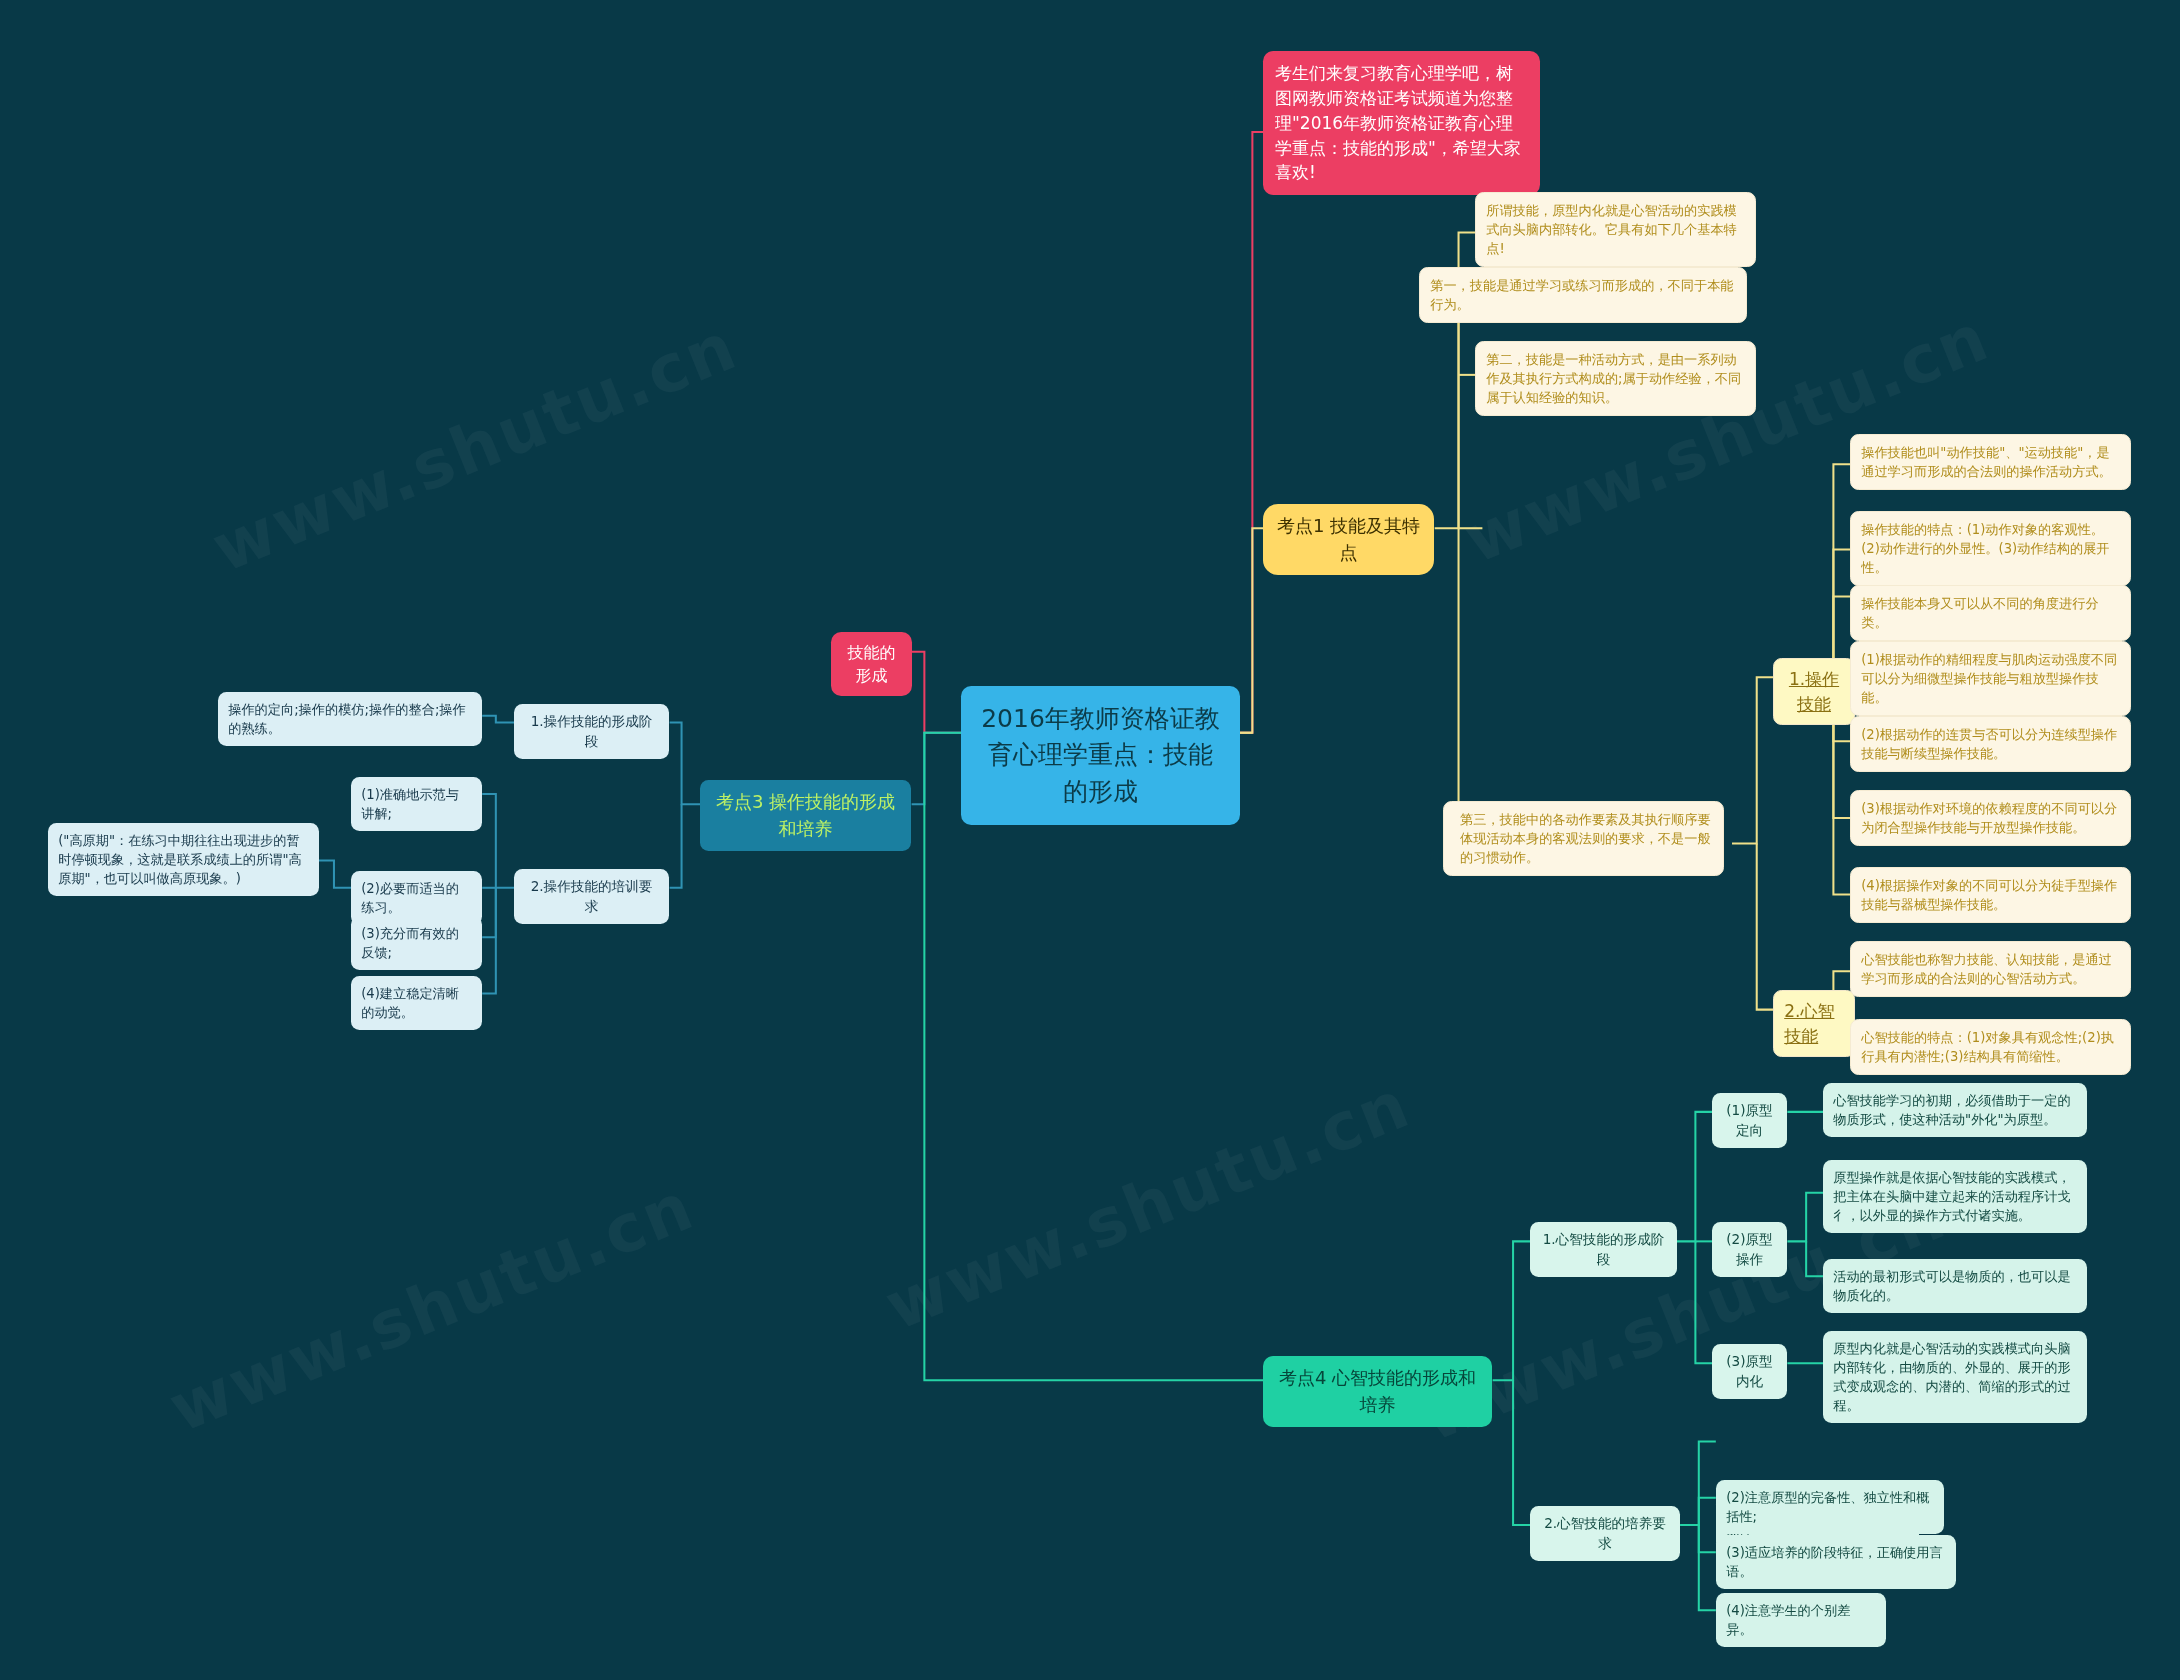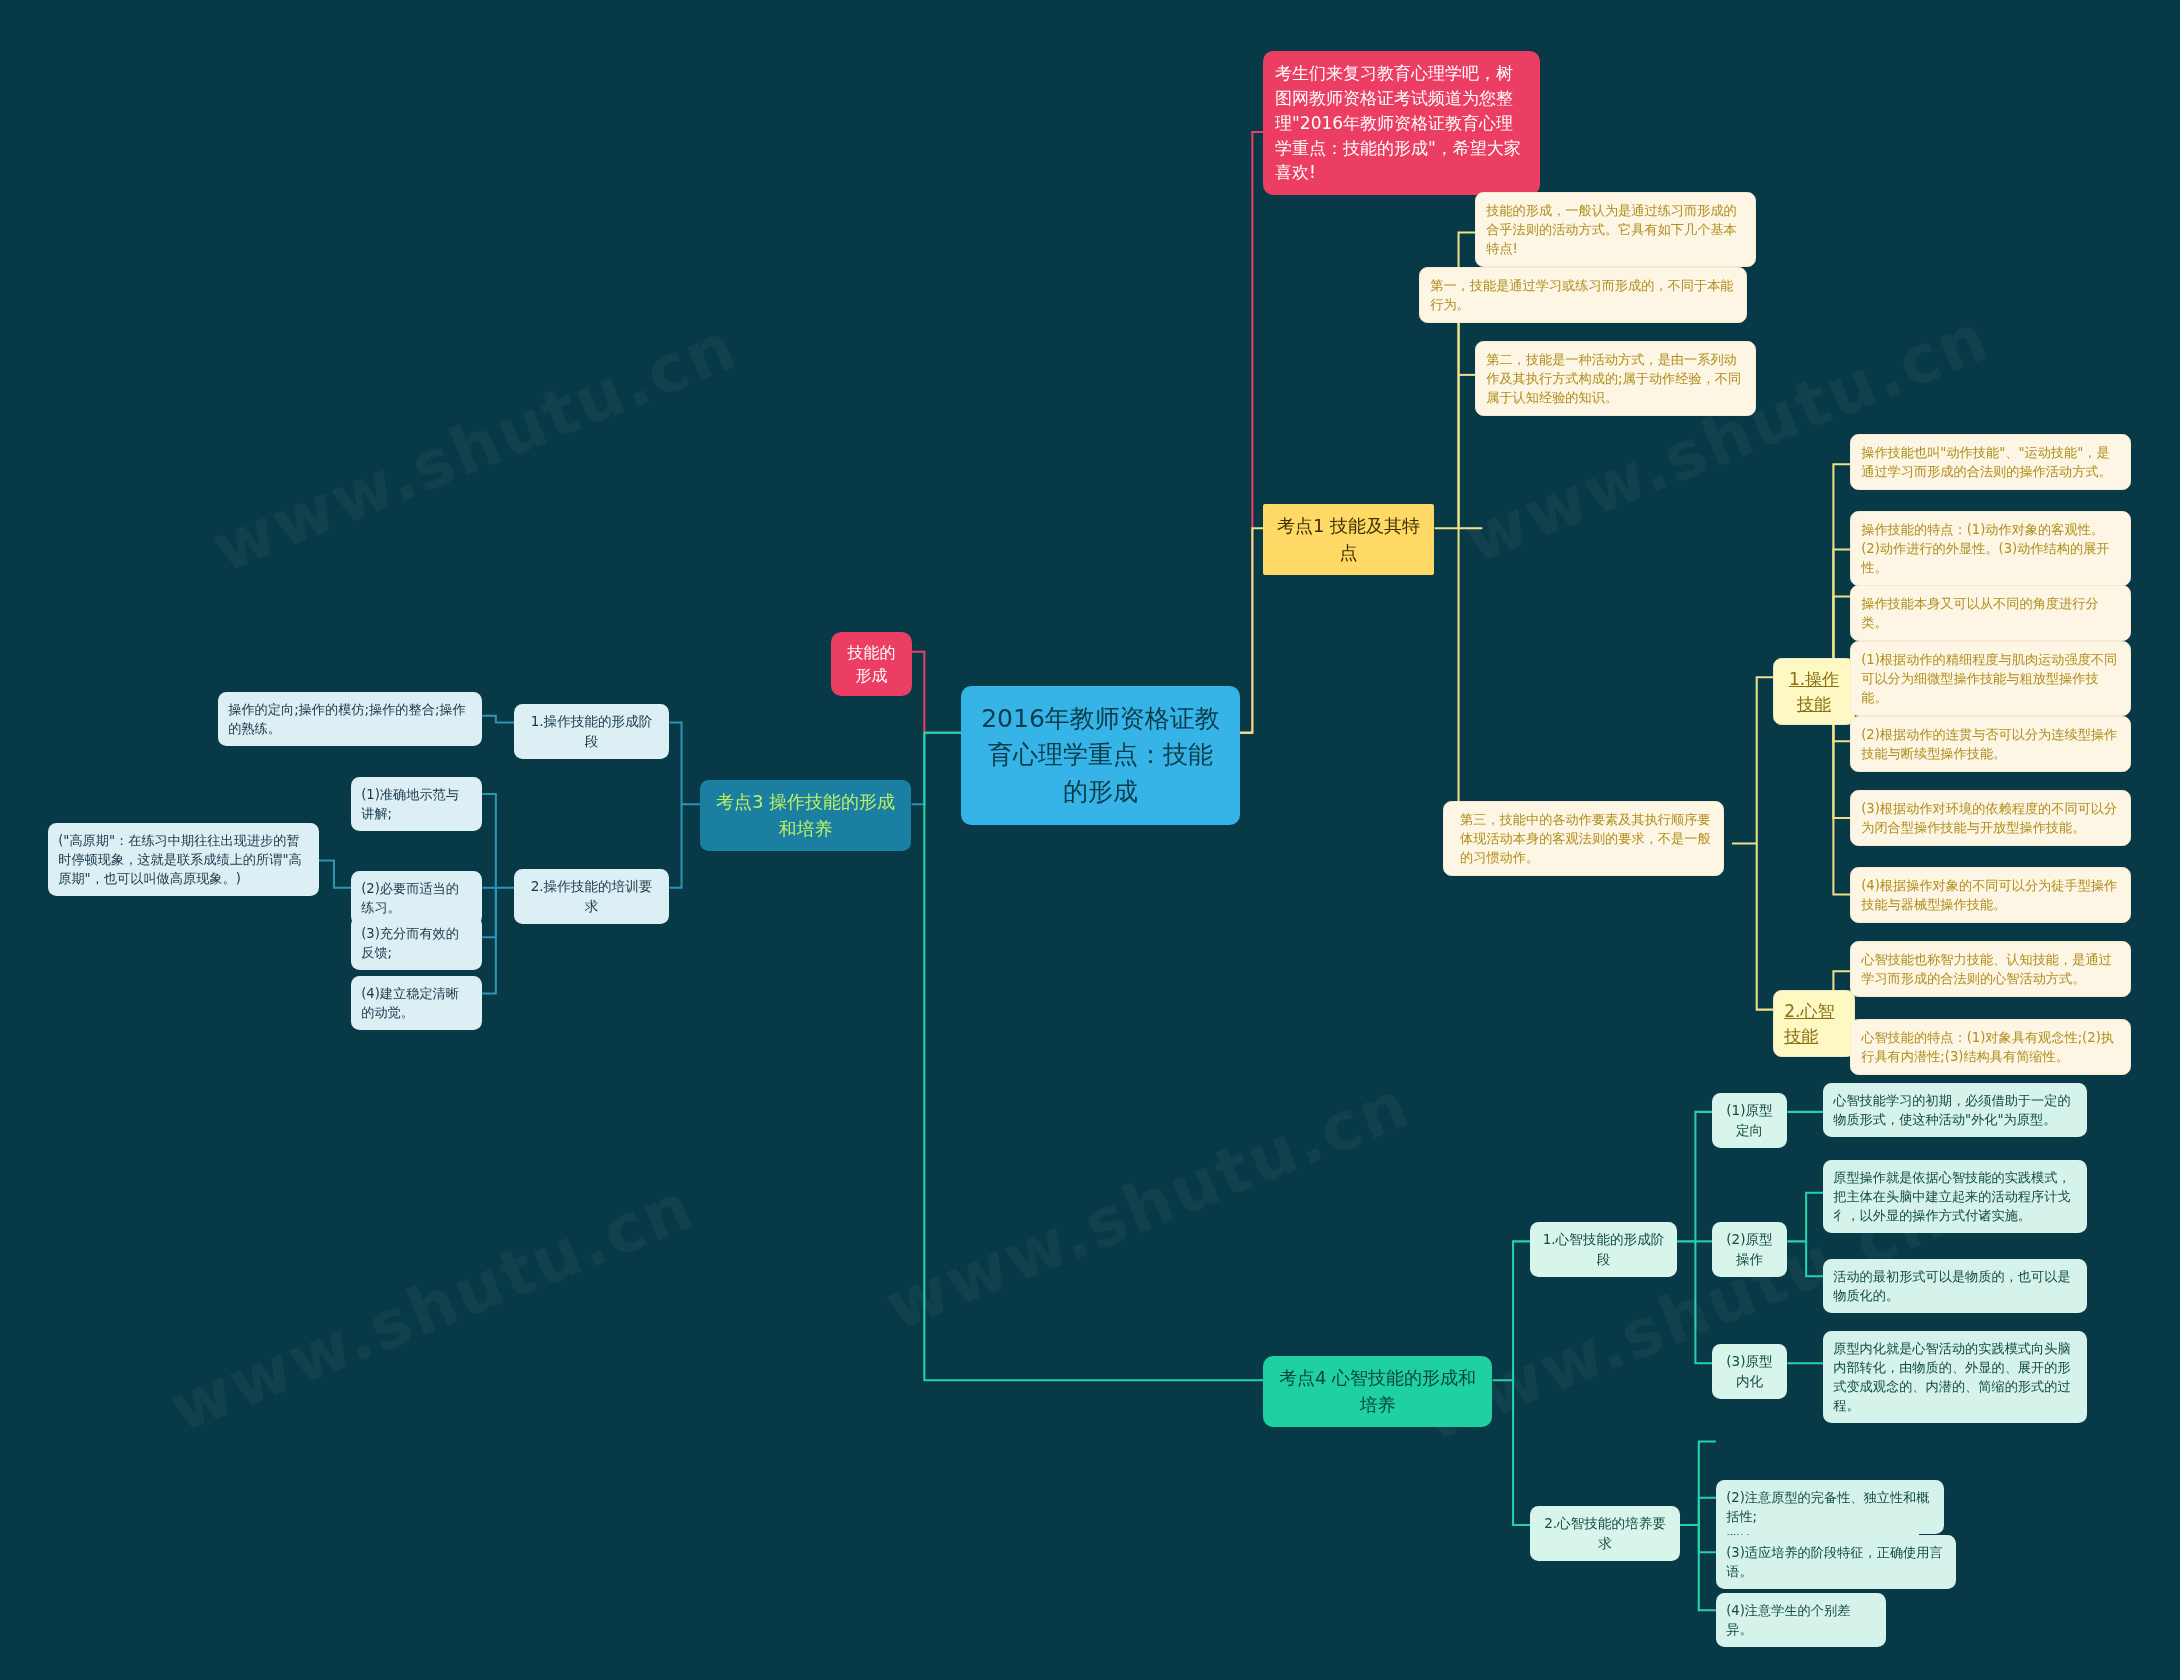--- a/index.html
+++ b/index.html
@@ -13,21 +13,21 @@
   .wm{position:absolute;color:rgba(255,255,255,0.045);font-size:66px;font-weight:bold;
       transform:rotate(-22deg);white-space:nowrap;letter-spacing:2.6px;user-select:none;}
 
   .node{position:absolute;box-sizing:border-box;border-radius:8.5px;
         line-height:1.46;white-space:pre-wrap;word-break:break-all;}
 
   
   .pink{background:#ec3e63;color:#ffffff;font-size:17px;padding:10.2px 12px;border-radius:10.2px;}
   .center{background:#36b4e8;color:#0c3b48;font-size:25px;padding:14.5px 15.3px;text-align:center;border-radius:10.2px;}
 
-  .gold-head{background:#ffd966;color:#3c3000;font-size:18px;padding:9.4px 12.8px;border-radius:2px;}
+  .gold-head{background:#ffd966;color:#3c3000;font-size:18px;padding:9.4px 12.8px;border-radius:15px;}
   .gold-sub{background:#fef9c3;color:#8a7012;font-size:17px;padding:7.7px 10.2px;border:0.9px solid #f2e6c8;text-decoration:underline;}
   .gold-leaf{background:#fdf6e4;color:#b08d1c;font-size:13.2px;padding:7.7px 10.2px;border:0.9px solid #f5ebd2;}
 
   .blue-head{background:#1a7fa0;color:#bef264;font-size:18px;padding:9.4px 12.8px;border-radius:8.5px;}
   .blue-sub{background:#dceff5;color:#17384a;font-size:13.6px;padding:7.7px 10.2px;}
   .blue-leaf{background:#dceff5;color:#17384a;font-size:13.2px;padding:7.7px 10.2px;}
 
   .teal-head{background:#1fd0a3;color:#06463a;font-size:18px;padding:9.4px 12.8px;border-radius:10px;}
   .teal-sub{background:#d8f5ec;color:#134a42;font-size:13.6px;padding:7.7px 10.2px;}
   .teal-leaf{background:#d5f3ea;color:#134a42;font-size:13.2px;padding:7.7px 10.2px;}
@@ -119,21 +119,21 @@
   </svg>
 
   <div class="node pink" style="left:1263px;top:51px;width:277px;">考生们来复习教育心理学吧，树图网教师资格证考试频道为您整理"2016年教师资格证教育心理学重点：技能的形成"，希望大家喜欢!</div>
 
   <div class="node pink" style="left:831px;top:632px;width:81px;font-size:16px;padding:8.5px 10.2px;text-align:center;">技能的形成</div>
 
   <div class="node center" style="left:961px;top:686px;width:279px;">2016年教师资格证教育心理学重点：技能的形成</div>
 
   <div class="node gold-head" style="left:1263px;top:504px;width:171px;text-align:center;">考点1 技能及其特点</div>
 
-  <div class="node gold-leaf" style="left:1475px;top:192px;width:281px;">技能的形成，一般认为是通过练习而形成的合乎法则的活动方式。它具有如下几个基本特点!</div>
+  <div class="node gold-leaf" style="left:1475px;top:192px;width:281px;">所谓技能，原型内化就是心智活动的实践模式向头脑内部转化。它具有如下几个基本特点!</div>
   <div class="node gold-leaf" style="left:1419px;top:267px;width:328px;font-family:Liberation Serif, serif;">第一，技能是通过学习或练习而形成的，不同于本能行为。</div>
   <div class="node gold-leaf" style="left:1475px;top:341px;width:281px;">第二，技能是一种活动方式，是由一系列动作及其执行方式构成的;属于动作经验，不同属于认知经验的知识。</div>
   <div class="node gold-leaf" style="left:1443px;top:801px;width:281px;padding-left:16px;">第三，技能中的各动作要素及其执行顺序要体现活动本身的客观法则的要求，不是一般的习惯动作。</div>
 
   <div class="node gold-sub" style="left:1773px;top:658px;width:82px;text-align:center;">1.操作技能</div>
   <div class="node gold-sub" style="left:1773px;top:990px;width:82px;text-align:left;">2.心智技能</div>
 
   <div class="node gold-leaf" style="left:1850px;top:434px;width:281px;">操作技能也叫"动作技能"、"运动技能"，是通过学习而形成的合法则的操作活动方式。</div>
   <div class="node gold-leaf" style="left:1850px;top:511px;width:281px;">操作技能的特点：(1)动作对象的客观性。(2)动作进行的外显性。(3)动作结构的展开性。</div>
   <div class="node gold-leaf" style="left:1850px;top:585px;width:281px;">操作技能本身又可以从不同的角度进行分类。</div>

